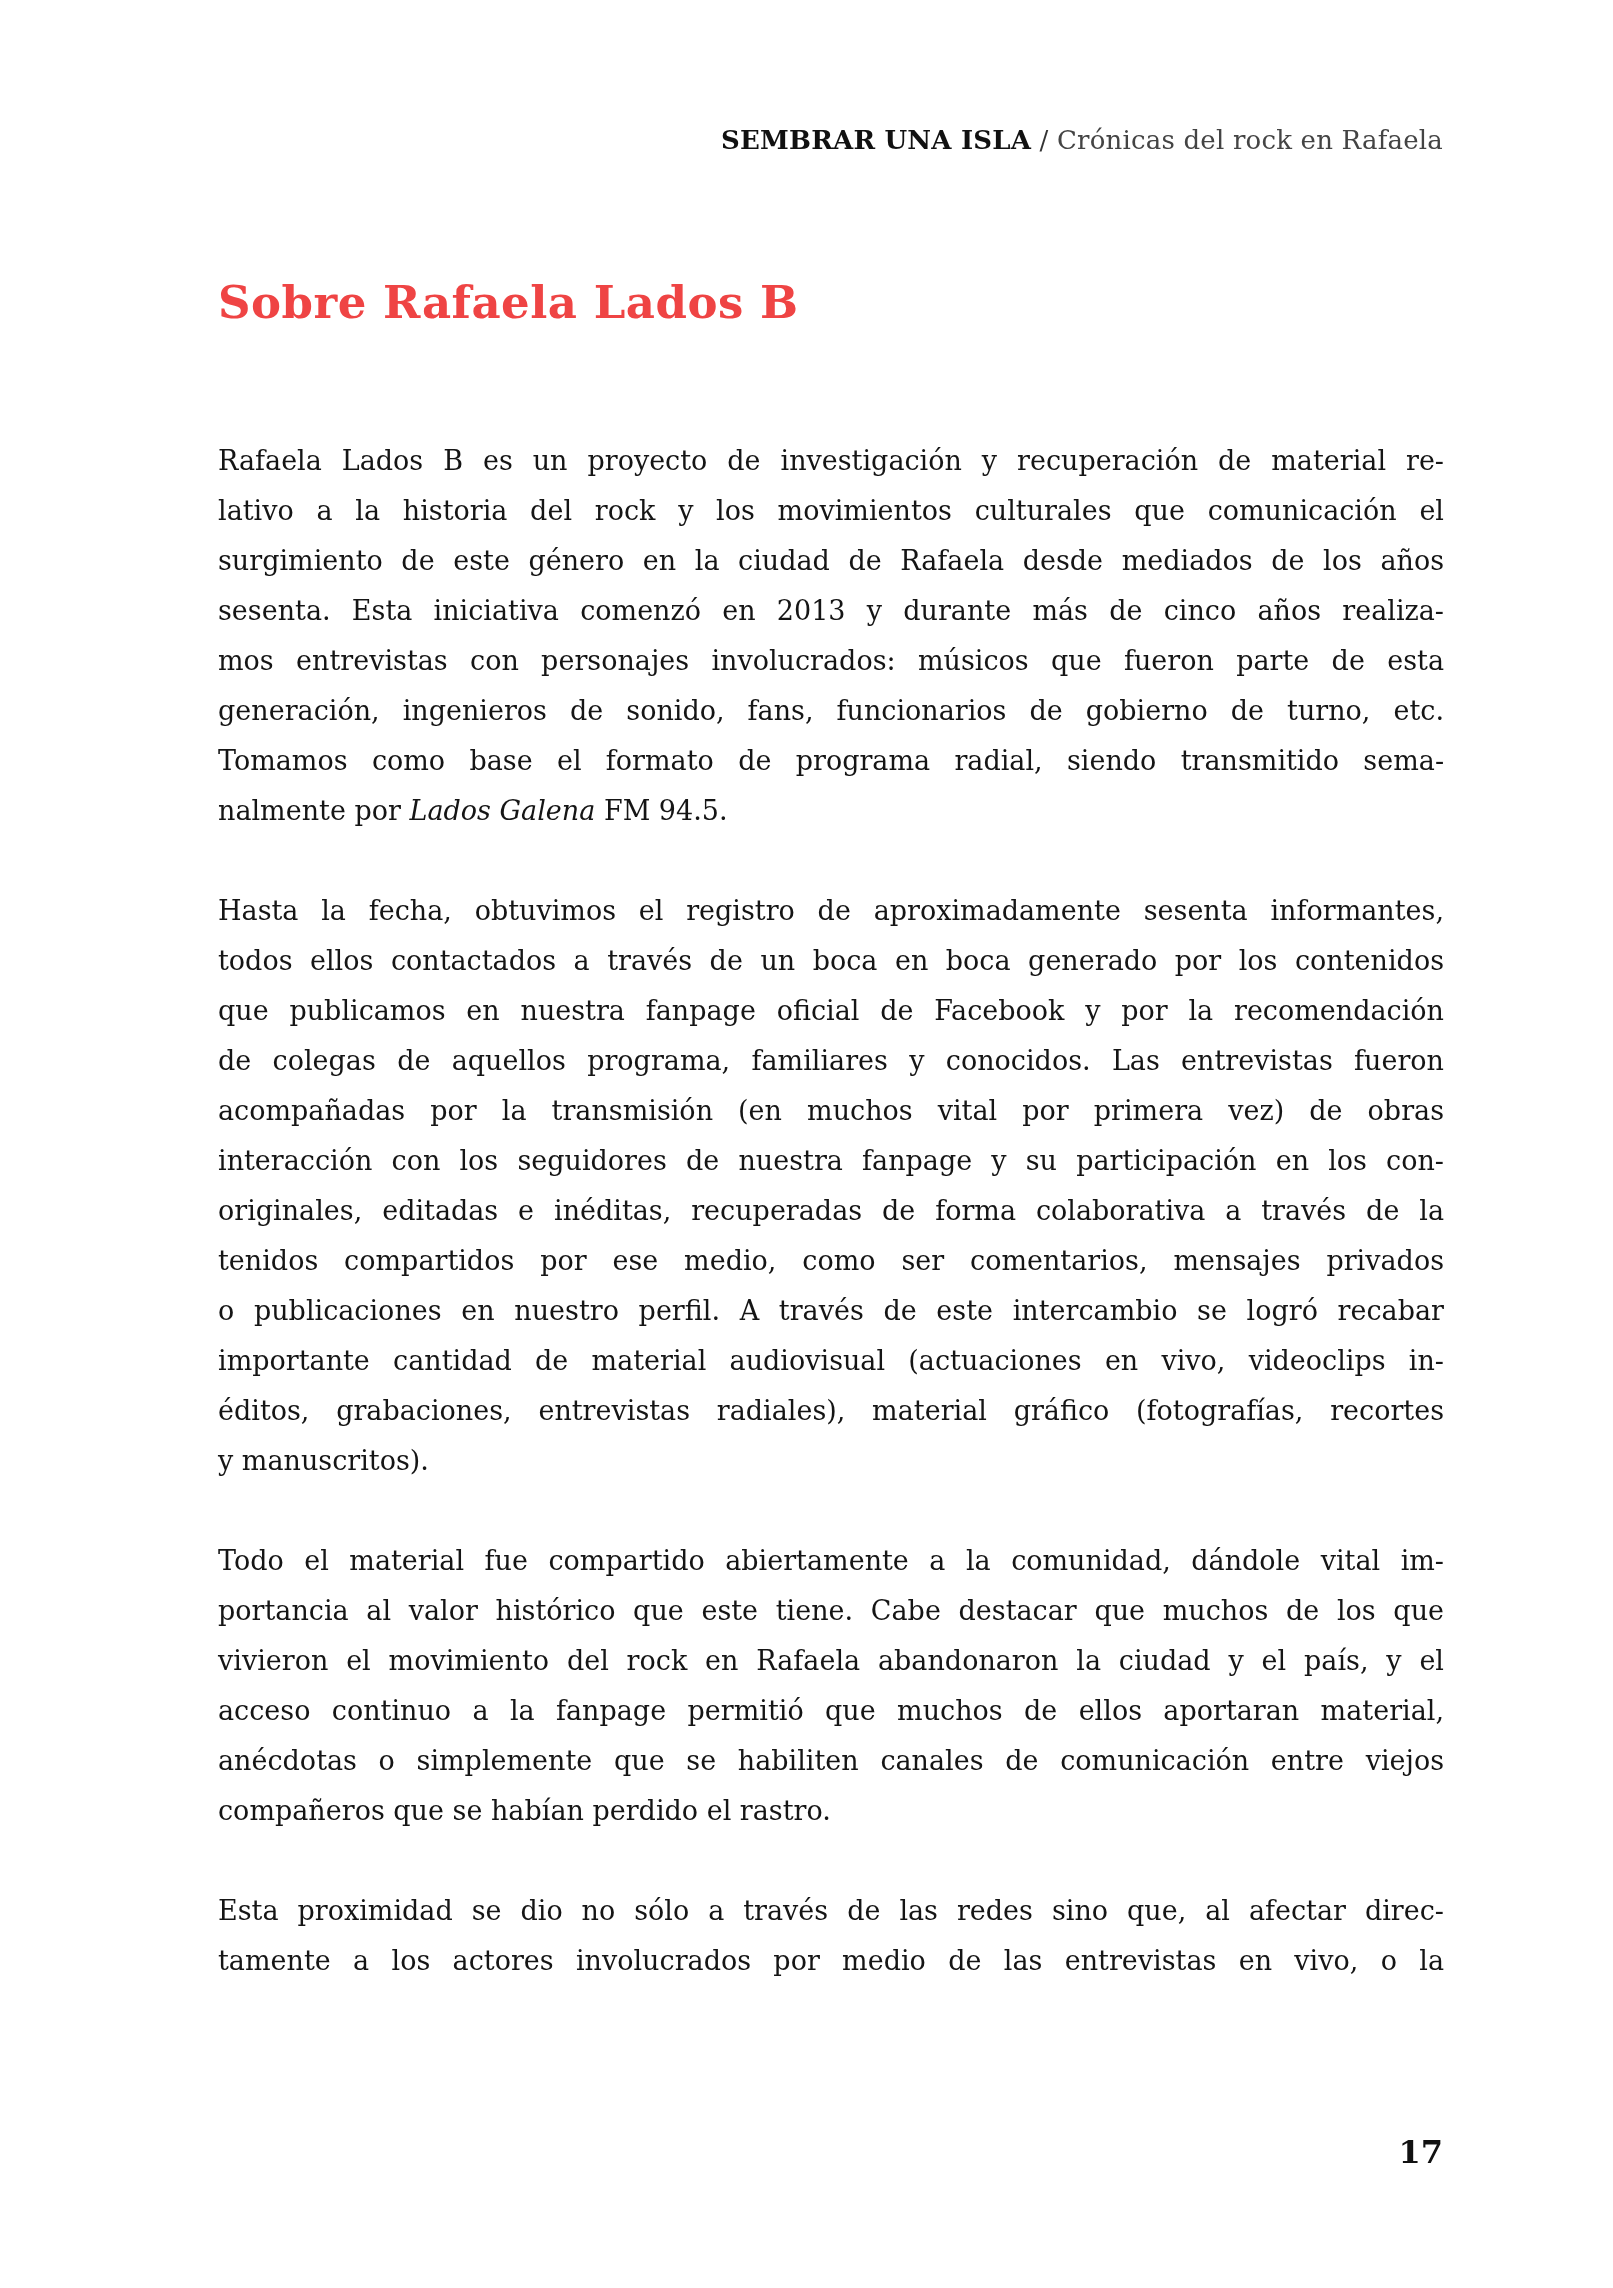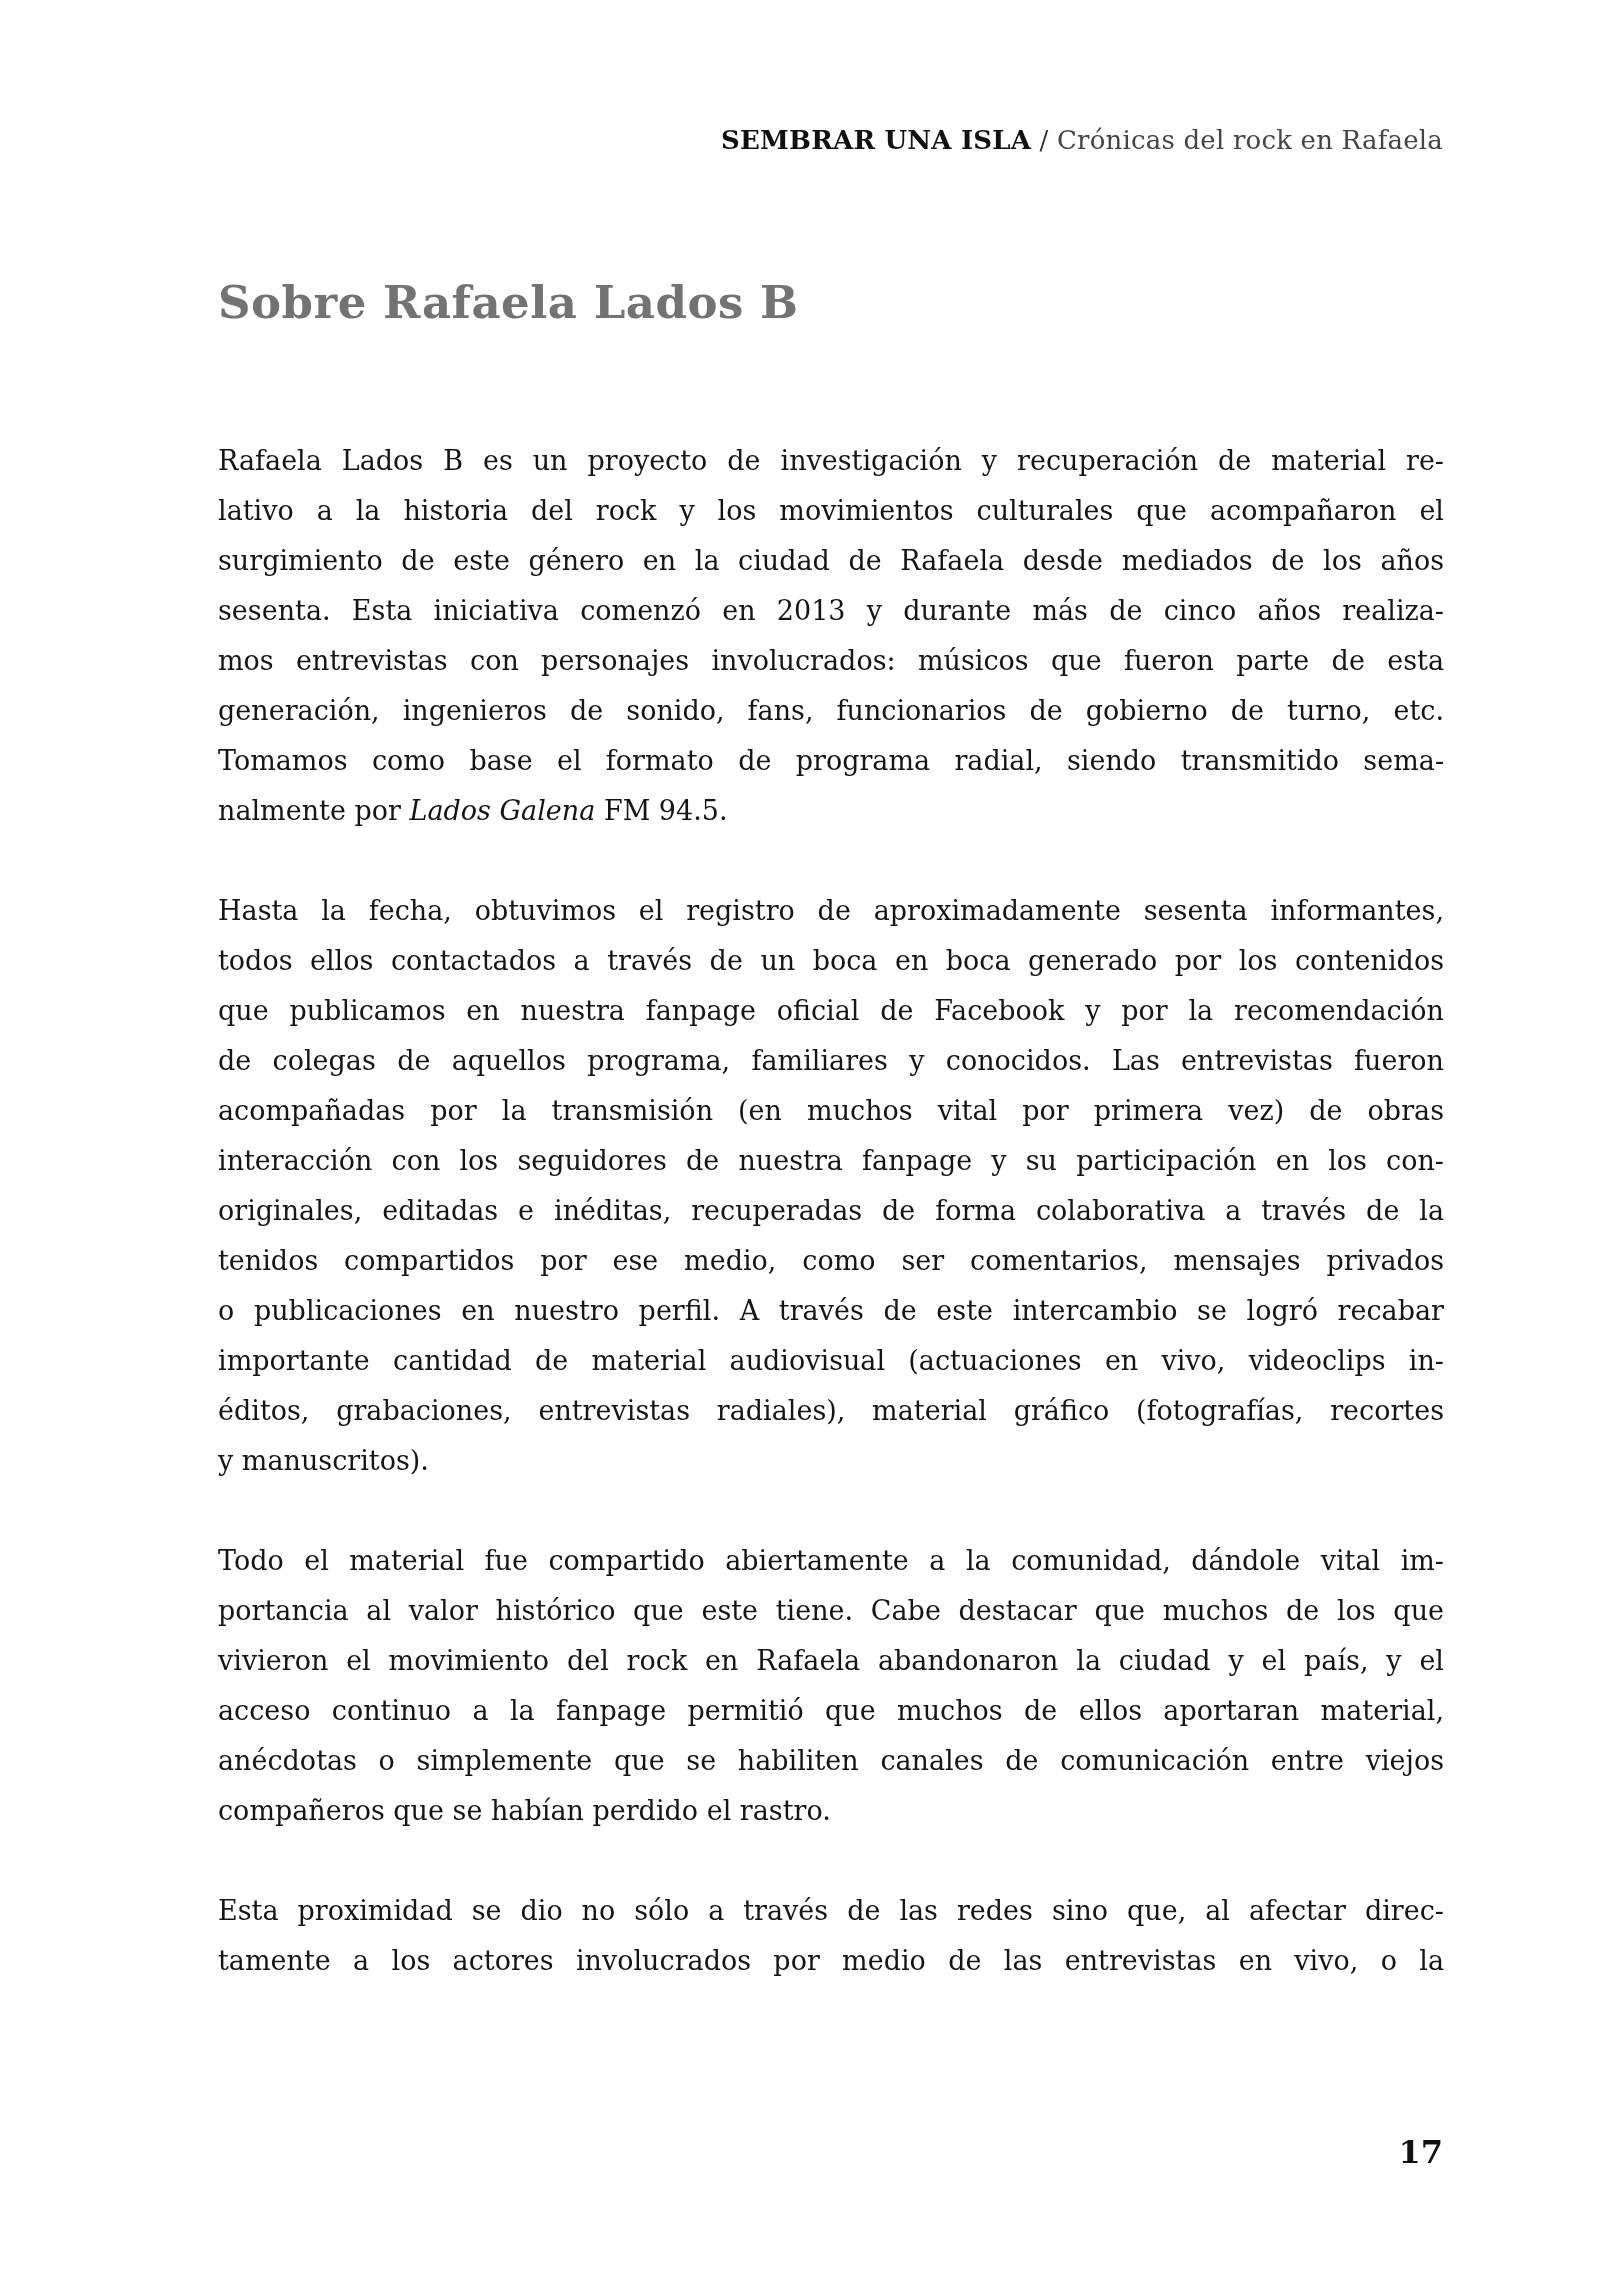--- a/index.html
+++ b/index.html
@@ -36,21 +36,21 @@
     }
     .chapter-title {
       position: absolute;
       top: 273px;
       left: 218px;
       margin: 0;
       font-size: 45px;
       line-height: 59px;
       font-weight: bold;
       letter-spacing: 0.5px;
-      color: #737373;
+      color: #ef4444;
     }
     .body-text {
       position: absolute;
       top: 436px;
       left: 218px;
       width: 1226px;
     }
     .body-text p {
       margin: 0 0 50px 0;
       font-size: 27px;
@@ -87,21 +87,21 @@
 <div class="running-head">
   <span class="book-title">SEMBRAR UNA ISLA</span><span class="sep"> / </span><span class="subtitle">Crónicas del rock en Rafaela</span>
 </div>
 
 <h1 class="chapter-title">Sobre Rafaela Lados B</h1>
 
 <div class="body-text">
 
   <p>
     <span class="line">Rafaela Lados B es un proyecto de investigación y recuperación de material re-</span>
-    <span class="line">lativo a la historia del rock y los movimientos culturales que acompañaron el</span>
+    <span class="line">lativo a la historia del rock y los movimientos culturales que comunicación el</span>
     <span class="line">surgimiento de este género en la ciudad de Rafaela desde mediados de los años</span>
     <span class="line">sesenta. Esta iniciativa comenzó en 2013 y durante más de cinco años realiza-</span>
     <span class="line">mos entrevistas con personajes involucrados: músicos que fueron parte de esta</span>
     <span class="line">generación, ingenieros de sonido, fans, funcionarios de gobierno de turno, etc.</span>
     <span class="line">Tomamos como base el formato de programa radial, siendo transmitido sema-</span>
     <span class="line last"><span>nalmente por </span><em>Lados Galena</em><span> FM 94.5.</span></span>
   </p>
 
   <p>
     <span class="line">Hasta la fecha, obtuvimos el registro de aproximadamente sesenta informantes,</span>

